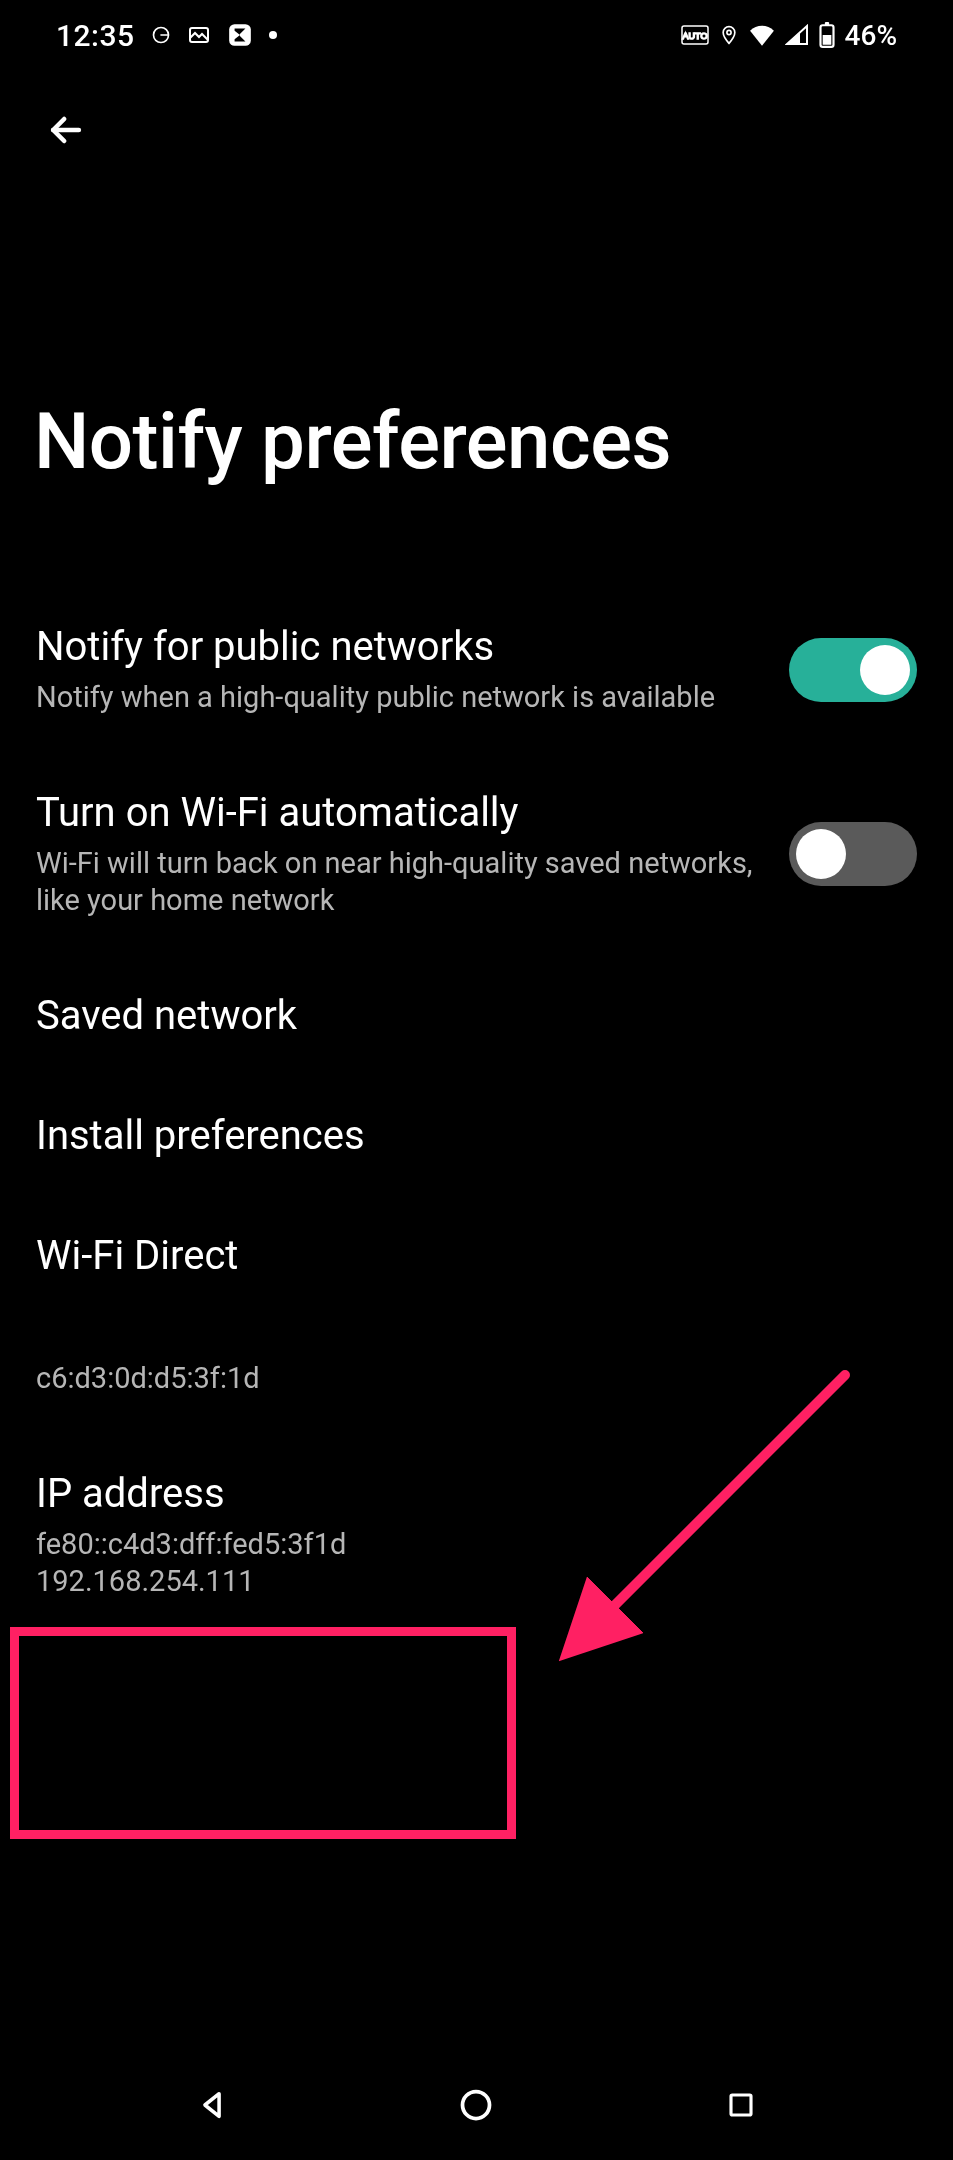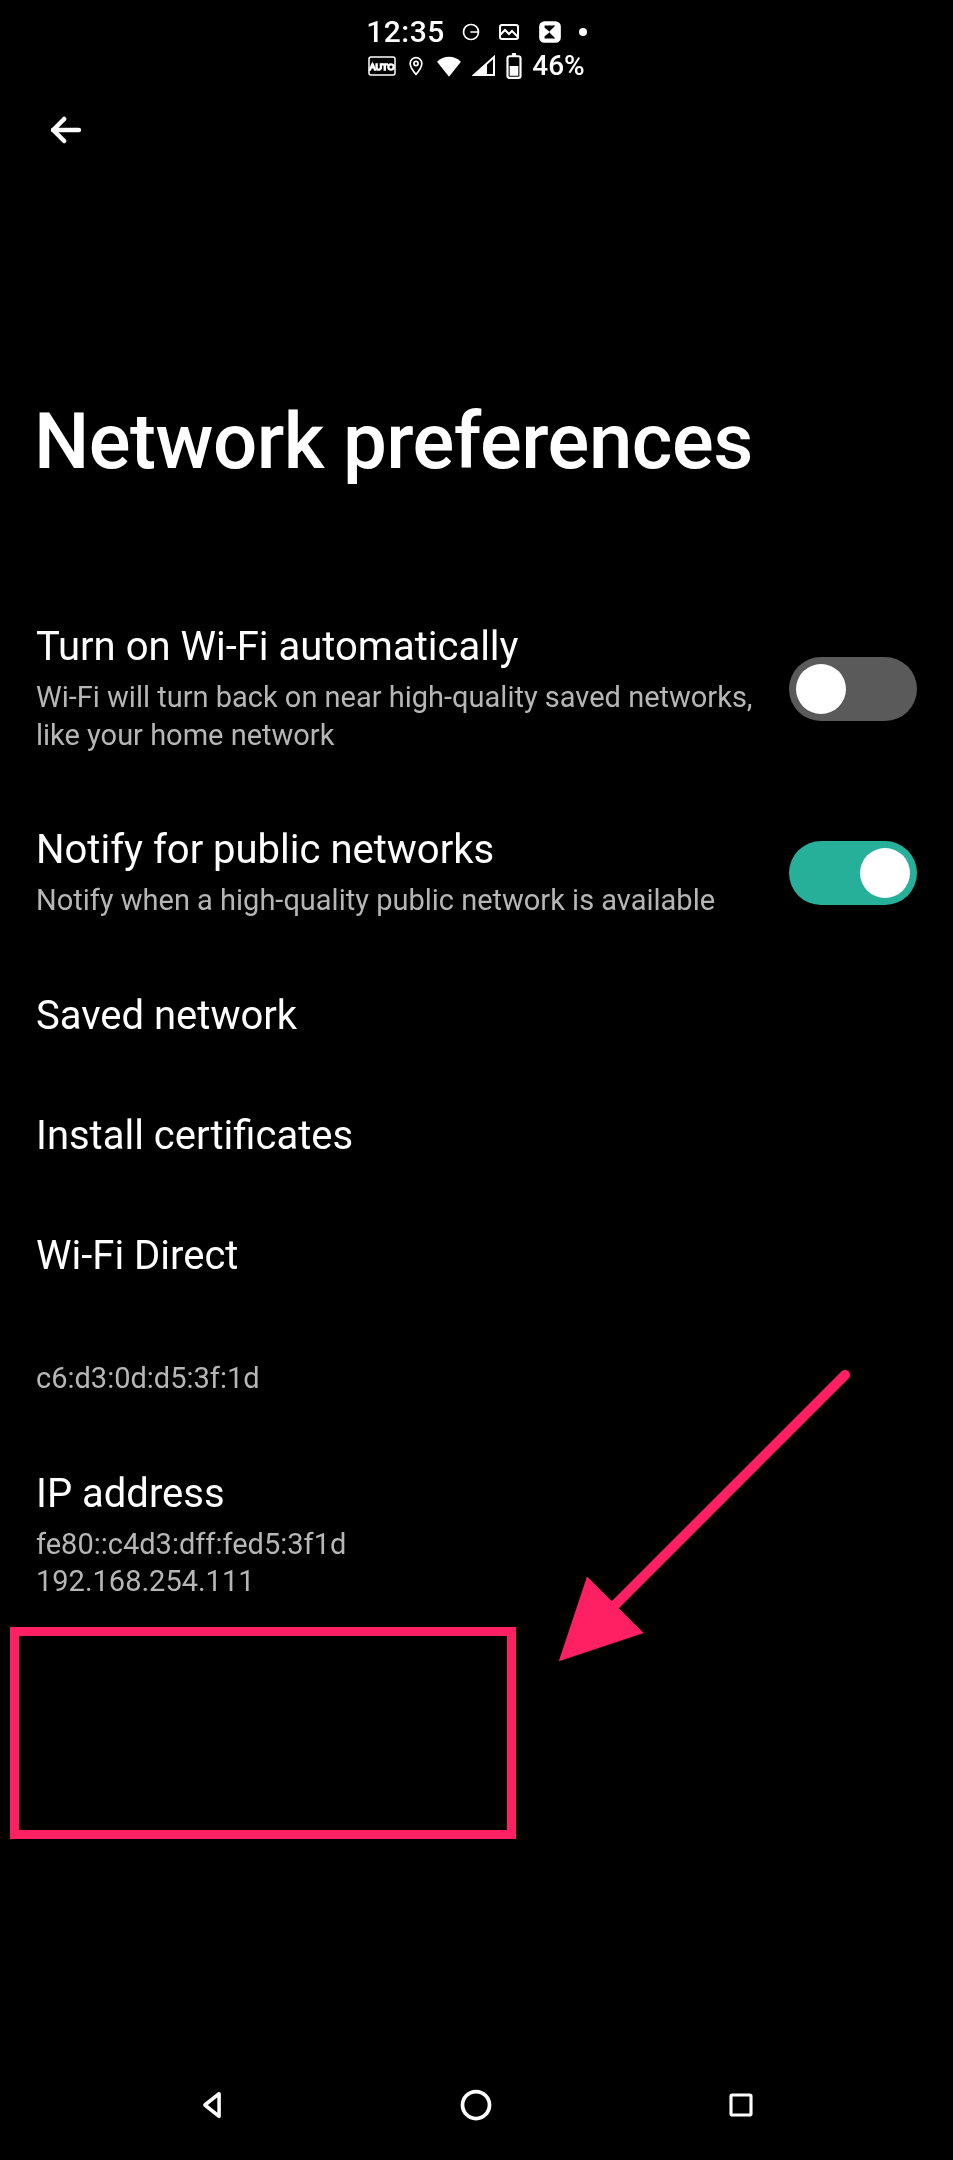--- a/index.html
+++ b/index.html
@@ -18,21 +18,20 @@
     }
     
     .status-bar {
       display: flex;
       justify-content: space-between;
       align-items: center;
       padding: 14px 56px 0 56px;
       height: 56px;
       font-size: 28px;
       font-weight: 500;
-      flex-direction: column;
     }
     .status-left {
       display: flex;
       align-items: center;
       gap: 16px;
     }
     .status-right {
       display: flex;
       align-items: center;
       gap: 10px;
@@ -224,53 +223,53 @@
   <button class="back-btn">
     <span class="ic">
       <svg width="44" height="44" viewBox="0 0 24 24" fill="none" stroke="#fff" stroke-width="2.5" stroke-linecap="round" stroke-linejoin="round">
           <path d="M19 12H5"></path>
           <path d="M11 18l-6-6 6-6"></path>
         </svg>
     </span>
   </button>
 </div>
 
-<h1 class="page-title">Network preferences</h1>
+<h1 class="page-title">Notify preferences</h1>
 
 <div class="settings">
+
+  <div class="item">
+    <div class="text">
+      <div class="item-title">Notify for public networks</div>
+      <div class="item-sub">Notify when a high-quality public network is available</div>
+    </div>
+    <div class="toggle on">
+        <div class="thumb"></div>
+      </div>
+  </div>
 
   <div class="item">
     <div class="text">
       <div class="item-title">Turn on Wi-Fi automatically</div>
       <div class="item-sub">Wi-Fi will turn back on near high-quality saved networks, like your home network</div>
     </div>
     <div class="toggle off">
         <div class="thumb"></div>
       </div>
   </div>
 
   <div class="item">
     <div class="text">
-      <div class="item-title">Notify for public networks</div>
-      <div class="item-sub">Notify when a high-quality public network is available</div>
-    </div>
-    <div class="toggle on">
-        <div class="thumb"></div>
-      </div>
-  </div>
-
-  <div class="item">
-    <div class="text">
       <div class="item-title">Saved network</div>
     </div>
   </div>
 
   <div class="item">
     <div class="text">
-      <div class="item-title">Install certificates</div>
+      <div class="item-title">Install preferences</div>
     </div>
   </div>
 
   <div class="item">
     <div class="text">
       <div class="item-title">Wi-Fi Direct</div>
     </div>
   </div>
 
   <div class="item">

